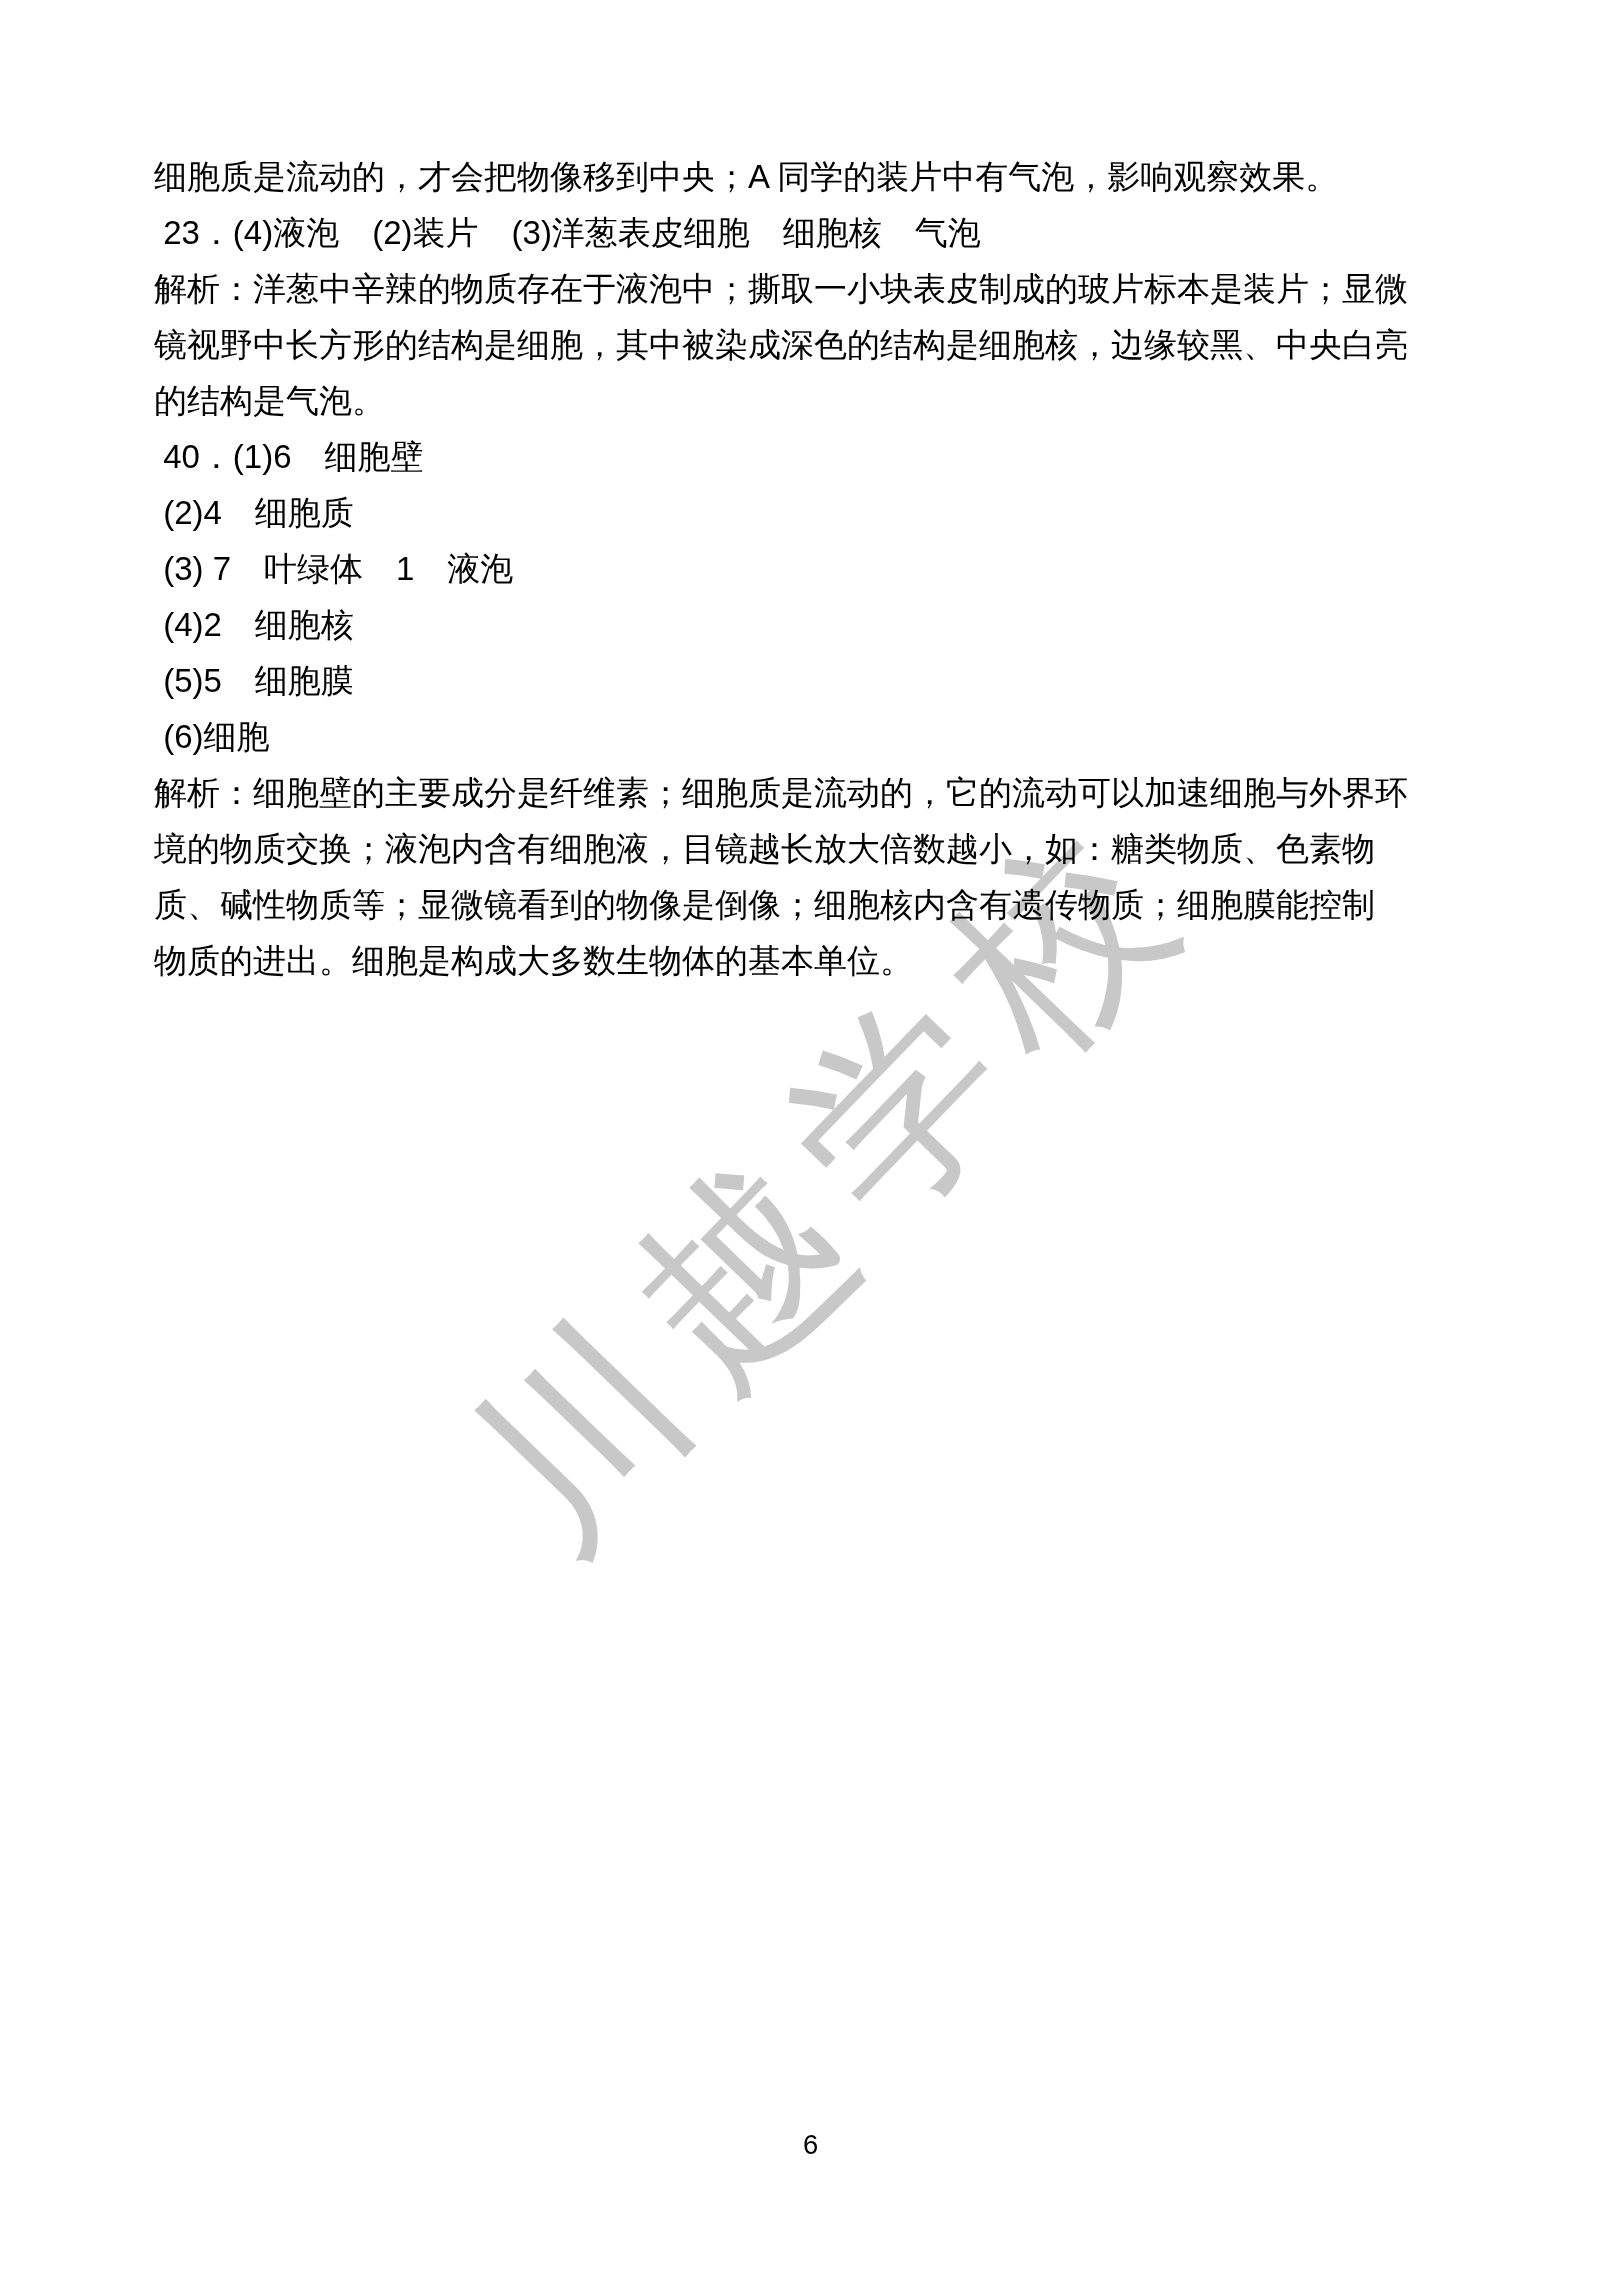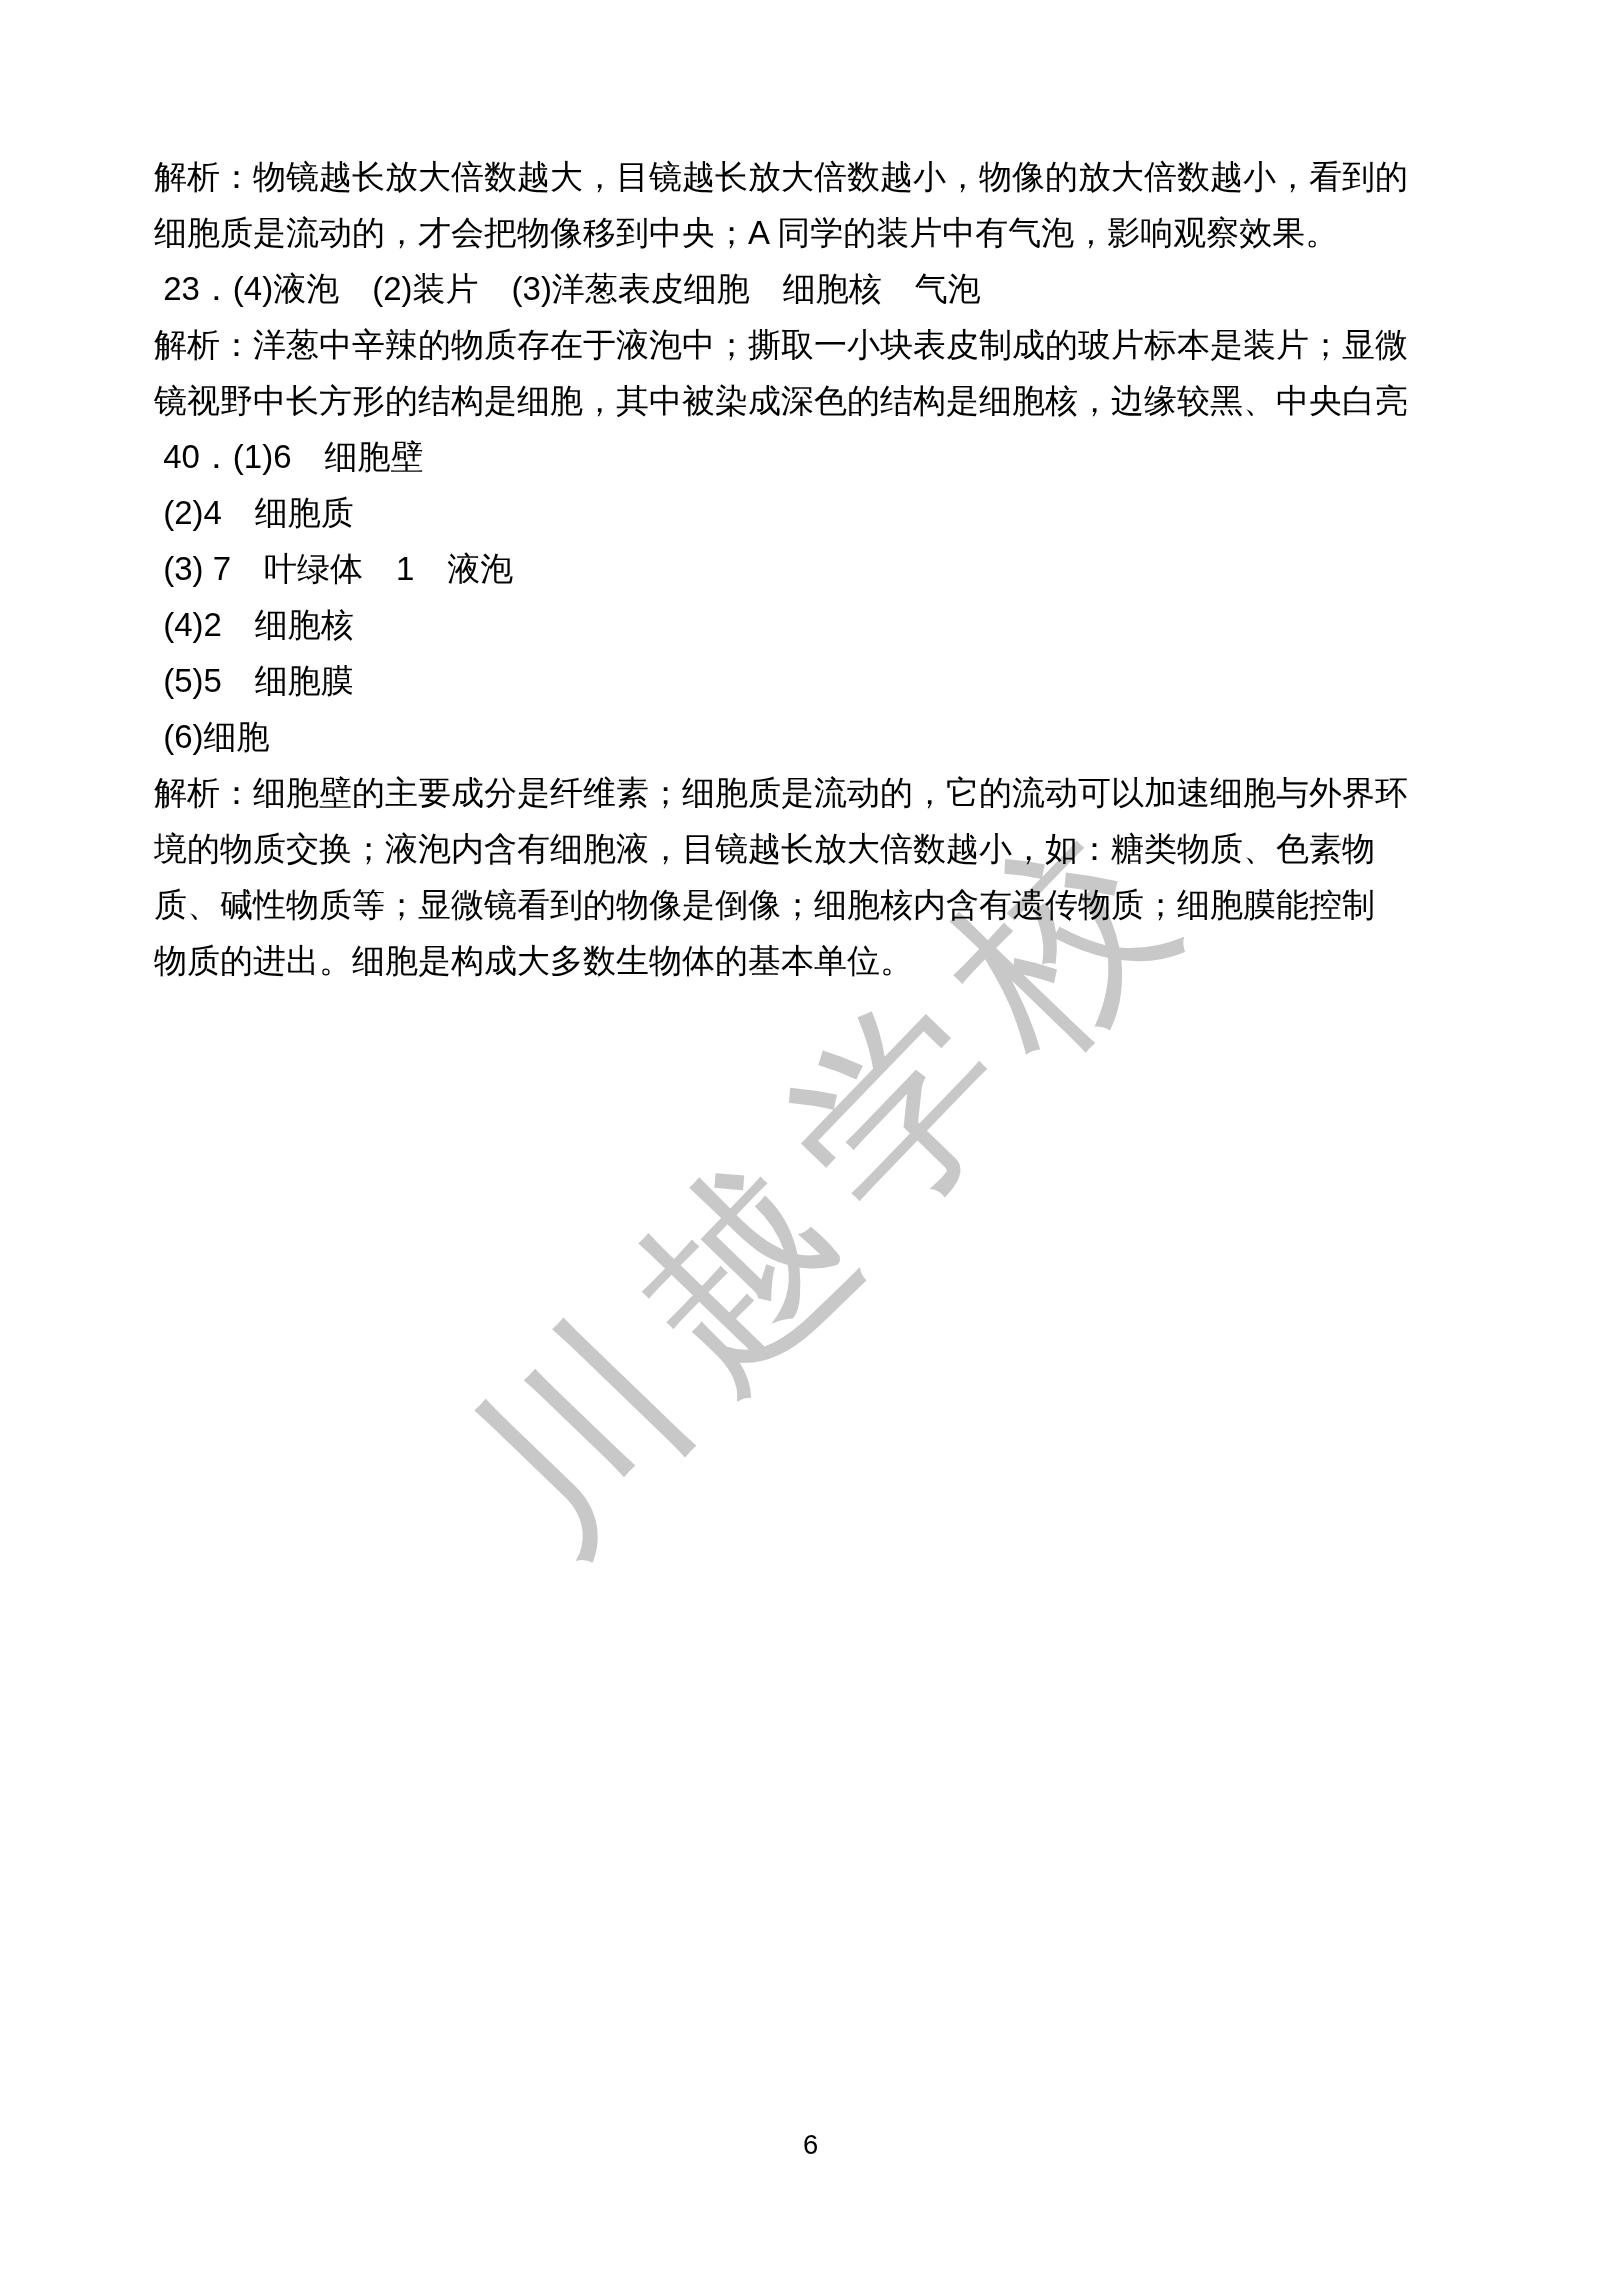--- a/index.html
+++ b/index.html
@@ -55,25 +55,25 @@
     color: #000000;
     z-index: 1;
   }
 </style>
 </head>
 <body>
 
 <div class="watermark">川越学校</div>
 
 <div class="page-text">
-  <div class="text-line">解析：物镜越长放大倍数越大，目镜越长放大倍数越小，物像的放大倍数越小，看到的</div>
   <div class="text-line">细胞质是流动的，才会把物像移到中央；A 同学的装片中有气泡，影响观察效果。</div>
   <div class="text-line"> 23．(4)液泡　(2)装片　(3)洋葱表皮细胞　细胞核　气泡</div>
   <div class="text-line">解析：洋葱中辛辣的物质存在于液泡中；撕取一小块表皮制成的玻片标本是装片；显微</div>
   <div class="text-line">镜视野中长方形的结构是细胞，其中被染成深色的结构是细胞核，边缘较黑、中央白亮</div>
+  <div class="text-line">的结构是气泡。</div>
   <div class="text-line"> 40．(1)6　细胞壁</div>
   <div class="text-line"> (2)4　细胞质</div>
   <div class="text-line"> (3) 7　叶绿体　1　液泡</div>
   <div class="text-line"> (4)2　细胞核</div>
   <div class="text-line"> (5)5　细胞膜</div>
   <div class="text-line"> (6)细胞</div>
   <div class="text-line">解析：细胞壁的主要成分是纤维素；细胞质是流动的，它的流动可以加速细胞与外界环</div>
   <div class="text-line">境的物质交换；液泡内含有细胞液，目镜越长放大倍数越小，如：糖类物质、色素物</div>
   <div class="text-line">质、碱性物质等；显微镜看到的物像是倒像；细胞核内含有遗传物质；细胞膜能控制</div>
   <div class="text-line">物质的进出。细胞是构成大多数生物体的基本单位。</div>

